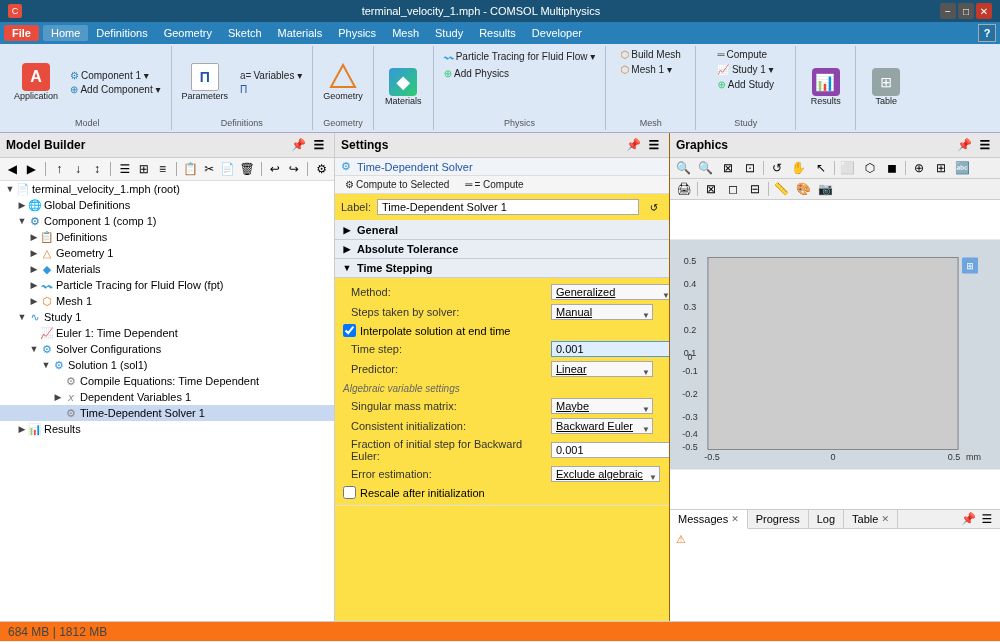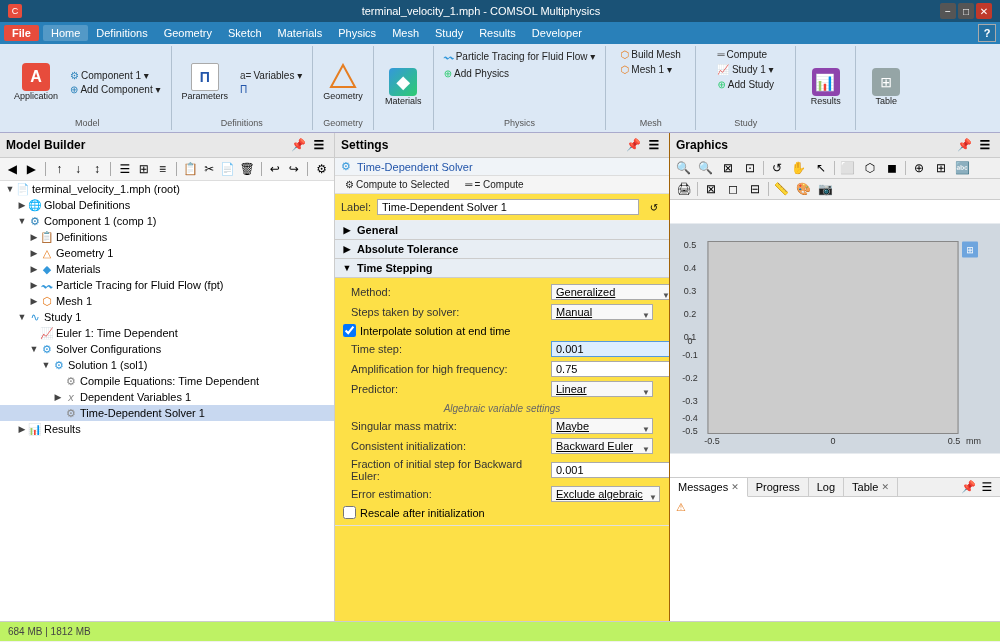--- a/index.html
+++ b/index.html
@@ -315,21 +315,20 @@
       align-items: center;
       padding: 2px 0;
       font-size: 11px;
       gap: 4px;
     }
     .subsection-label {
       font-size: 10px;
       color: #666;
       padding: 4px 0 2px 0;
       font-style: italic;
-      text-align: center;
     }
 
     
     #right-panel {
       flex: 1;
       display: flex;
       flex-direction: column;
       background: #d0d8e0;
       overflow: hidden;
     }
@@ -363,21 +362,21 @@
       align-items: center;
       justify-content: center;
       position: relative;
       overflow: hidden;
     }
     #graphics-canvas svg {
       width: 100%;
       height: 100%;
     }
     #messages-area {
-      height: 144px;
+      height: 112px;
       background: white;
       border-top: 1px solid #ccc;
       display: flex;
       flex-direction: column;
     }
     #msg-tabs {
       display: flex;
       border-bottom: 1px solid #ccc;
       background: #f0f0f0;
     }
@@ -395,26 +394,26 @@
     #msg-content {
       flex: 1;
       padding: 4px 6px;
       font-size: 11px;
       overflow-y: auto;
     }
 
     
     #status-bar {
       height: 20px;
-      background: #bef264;
+      background: #f97316;
       border-top: 1px solid #ccc;
       display: flex;
       align-items: center;
       padding: 0 8px;
-      font-size: 10px;
+      font-size: 12px;
       color: #444;
     }
 
     .separator { width: 1px; height: 14px; background: #aaa; margin: 0 3px; }
     .g-separator { width: 1px; height: 14px; background: #bbb; margin: 0 1px; }
   </style>
 </head>
 <body>
 
 <div id="title-bar">
@@ -808,24 +807,20 @@
         <div class="checkbox-row">
           <input type="checkbox" checked="" style="">
           <span>Interpolate solution at end time</span>
         </div>
 
         <div class="form-row">
           <span class="form-label">Time step:</span>
           <input class="form-input highlight" value="0.001" style="">
         </div>
 
-        <div class="form-row">
-          <span class="form-label">Amplification for high frequency:</span>
-          <input class="form-input" value="0.75" style="">
-        </div>
 
         <div class="form-row">
           <span class="form-label">Predictor:</span>
           <div class="form-select-container">
             <select class="form-select">
               <option>Linear</option>
               <option>Constant</option>
             </select>
             <span class="select-arrow">▼</span>
           </div>

